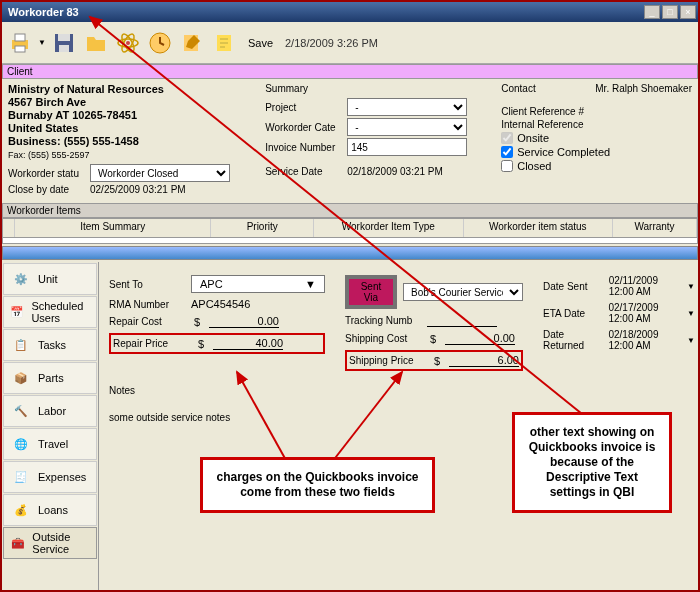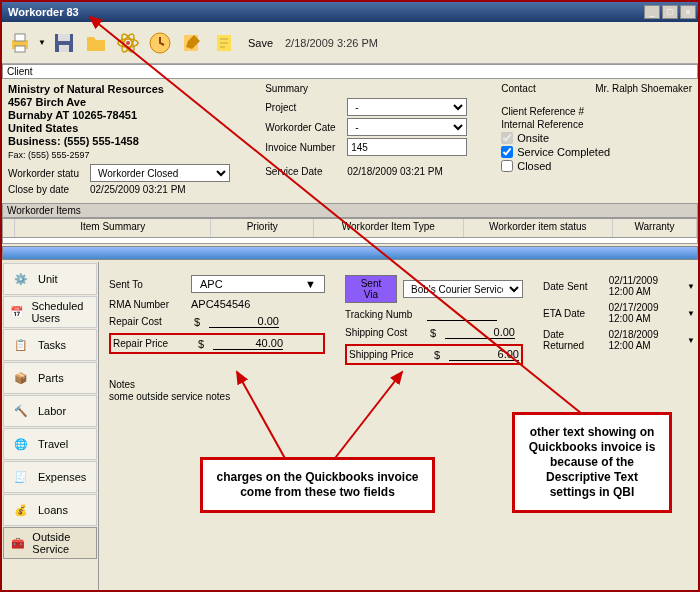--- a/index.html
+++ b/index.html
@@ -6,21 +6,21 @@
 body{background:#ece9d8;width:700px;height:592px;position:relative;overflow:hidden;border:2px solid #900}
 .titlebar{background:linear-gradient(#4a6fa5,#1e3a6b);color:#fff;height:20px;display:flex;align-items:center;padding:0 2px;justify-content:space-between}
 .titlebar .t{font-weight:bold;padding-left:4px}
 .winbtns{display:flex;gap:2px}
 .winbtn{width:16px;height:14px;background:#d4d0c8;border:1px solid #888;font-size:9px;text-align:center;line-height:12px}
 .toolbar{height:42px;background:#ece9d8;display:flex;align-items:center;gap:4px;padding:2px 4px;border-bottom:1px solid #aaa}
 .tbtn{width:28px;height:28px;display:flex;align-items:center;justify-content:center}
 .tbtn svg{width:24px;height:24px}
 .save{margin-left:6px}
 .ts{color:#333;margin-left:8px}
-.clienthdr{background:#ffffff;border:1px solid #999;padding:1px 4px;font-size:10px}
+.clienthdr{background:#f0abfc;border:1px solid #999;padding:1px 4px;font-size:10px}
 .upper{display:flex;padding:4px 6px;gap:24px}
 .col{flex:1}
 .addr{line-height:13px;font-size:10px}
 .addr b{font-weight:bold}
 .frow{display:flex;align-items:center;margin:2px 0;gap:4px}
 .flbl{width:78px;font-size:10px}
 .sel,.inp{border:1px solid #7a7a7a;background:#fff;height:18px;font-size:10px;padding:1px 3px}
 .sel{width:120px}
 .inp{width:120px}
 .chk{display:flex;align-items:center;gap:4px;font-size:10px;margin:2px 0}
@@ -30,21 +30,21 @@
 .gcol{border-right:1px solid #ccc;font-size:10px;padding:2px 4px;background:#ece9d8;text-align:center}
 .scroll{height:14px;background:linear-gradient(#9bf,#48c);border:1px solid #888;margin:2px 0}
 .lower{display:flex;height:330px}
 .sidebar{width:124px;background:#ece9d8;border-right:1px solid #999}
 .sitem{display:flex;align-items:center;gap:6px;padding:4px 6px;border:1px solid #ccc;margin:1px;background:#f4f2e8;cursor:pointer;height:32px}
 .sitem.active{background:#e8e4d0;border:1px solid #999}
 .sico{width:22px;height:22px;display:flex;align-items:center;justify-content:center}
 .detail{flex:1;padding:8px 10px;position:relative;background:#ece9d8}
 .drow{display:flex;align-items:center;margin:5px 0;gap:6px}
 .dlbl{width:76px;font-size:10px}
-.dbtn{background:#8b5cf6;border:1px solid #737373;padding:2px 8px;font-size:10px}
+.dbtn{background:#be185d;border:4px solid #737373;padding:2px 8px;font-size:10px}
 .redbox{border:2px solid #c00;padding:2px}
 .callout{position:absolute;background:#fff;border:3px solid #c00;padding:10px;font-size:12px;text-align:center;font-weight:bold;line-height:15px}
 .arrow{position:absolute;pointer-events:none}
 .sec3{display:flex;gap:20px}
 .seccol{flex:1}
 .dcur{width:12px;text-align:center}
 .under{border:none;border-bottom:1px solid #000;background:transparent;text-align:right;width:70px}
 .rt{font-size:10px;width:80px}
 .rtv{font-size:10px}
 .dd{font-size:8px;margin-left:2px}
@@ -280,21 +280,21 @@
             <span class="dd">▼</span>
           </div>
         <div class="drow">
             <span class="rt">Date Returned</span>
             <span class="rtv">02/18/2009 12:00 AM</span>
             <span class="dd">▼</span>
           </div>
       </div>
     </div>
     <div style="margin-top:8px"><span style="font-size:10px">Notes</span></div>
-    <div style="font-size:10px;margin-top:1px">some outside service notes</div>
+    <div style="font-size:10px;margin-top:16px">some outside service notes</div>
   </div>
 </div>
 
 <svg class="arrow" style="left:0;top:0;width:700px;height:592px">
   <defs>
       <marker id="ah" markerWidth="8" markerHeight="8" refX="6" refY="3" orient="auto">
         <path d="M0 0L7 3L0 6z" fill="#c00"></path>
       </marker>
     </defs>
   <line x1="590" y1="420" x2="88" y2="15" stroke="#c00" stroke-width="2" marker-end="url(#ah)"></line>

